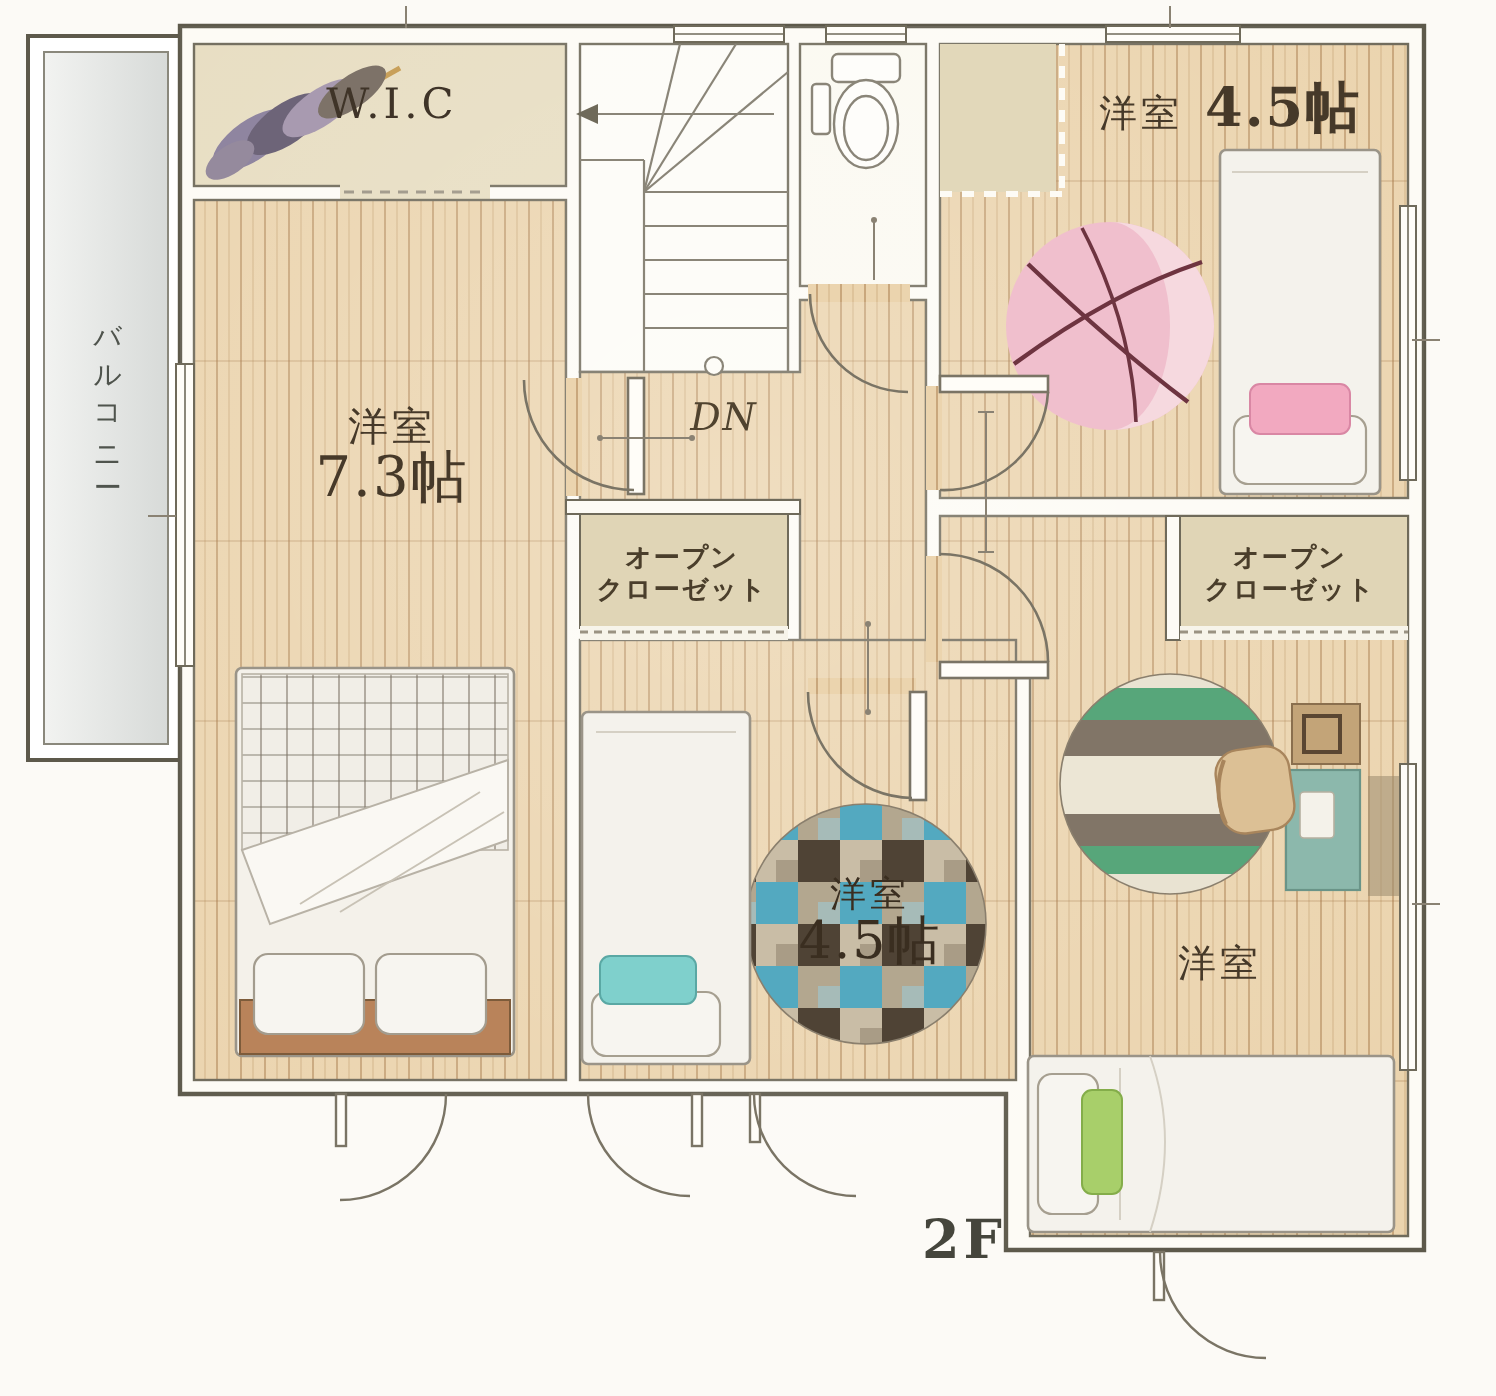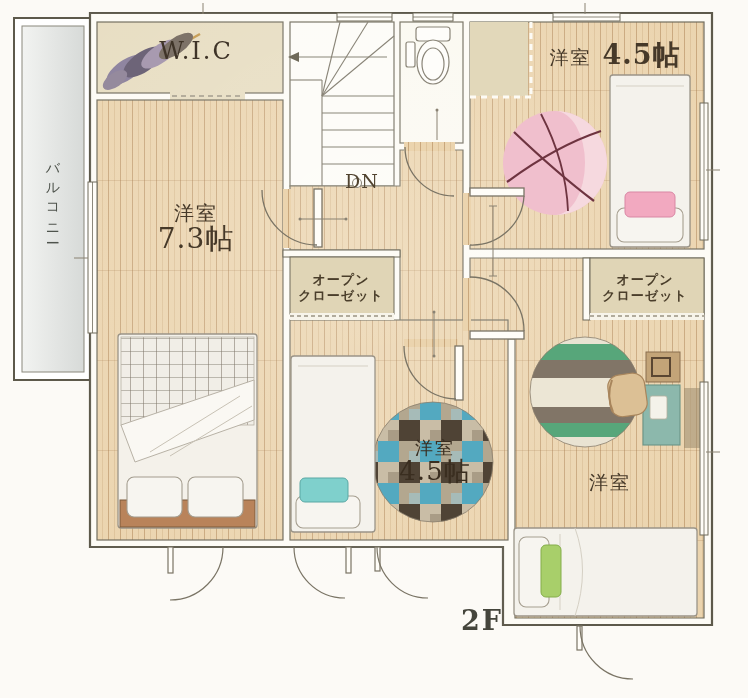--- a/index.html
+++ b/index.html
@@ -6,21 +6,21 @@
   .stage{position:relative;width:748px;height:698px;background:#fcfaf6;overflow:hidden;
          font-family:"DejaVu Serif","Liberation Serif",serif;}
   .stage svg{position:absolute;left:0;top:0;}
   .label{position:absolute;transform:translate(-50%,-50%);text-align:center;
          color:#463929;white-space:nowrap;line-height:1.05;}
   .label .rm-type{display:block;font-size:19px;letter-spacing:2px;}
   .label .rm-size{display:block;font-size:27px;font-weight:normal;letter-spacing:1px;}
   .label-inline .rm-type{display:inline;font-size:19px;margin-right:6px;}
   .label-inline .rm-size{display:inline;font-size:27px;font-weight:bold;}
   .closet-label{font-size:13px;font-weight:700;letter-spacing:1px;line-height:1.25;color:#4a3e2b;}
-  .wic-label{font-size:24px;letter-spacing:2px;color:#3f3428;}
+  .wic-label{font-size:21px;letter-spacing:2px;color:#3f3428;}
   .dn-label{font-size:19px;color:#50432f;letter-spacing:1px;}
   .f2-label{font-size:27px;font-weight:bold;color:#45453c;letter-spacing:2px;}
   .balcony-label{font-size:14px;color:#4f544d;writing-mode:vertical-rl;text-orientation:upright;
                  letter-spacing:5px;}
 </style>
 </head>
 <body>
 
 <div class="stage">
 
@@ -290,21 +290,21 @@
 
 <span class="label balcony-label" style="left:53px;top:196px;">バルコニー</span>
 
 <span class="label wic-label" style="left:196px;top:52px;">W.I.C</span>
 
 <div class="label" style="left:196px;top:228px;">
   <span class="rm-type" style="font-size:20px;">洋室</span>
   <span class="rm-size" style="font-size:28px;">7.3帖</span>
 </div>
 
-<span class="label dn-label" style="left:362px;top:182px;">DN</span>
+<span class="label dn-label" style="left:362px;top:210px;font-style:italic;">DN</span>
 
 <div class="label label-inline" style="left:615px;top:55px;">
   <span class="rm-type">洋室</span>
   <span class="rm-size">4.5帖</span>
 </div>
 
 <div class="label closet-label" style="left:341px;top:288px;">
   <span style="display:block;">オープン</span>
   <span style="display:block;">クローゼット</span>
 </div>

